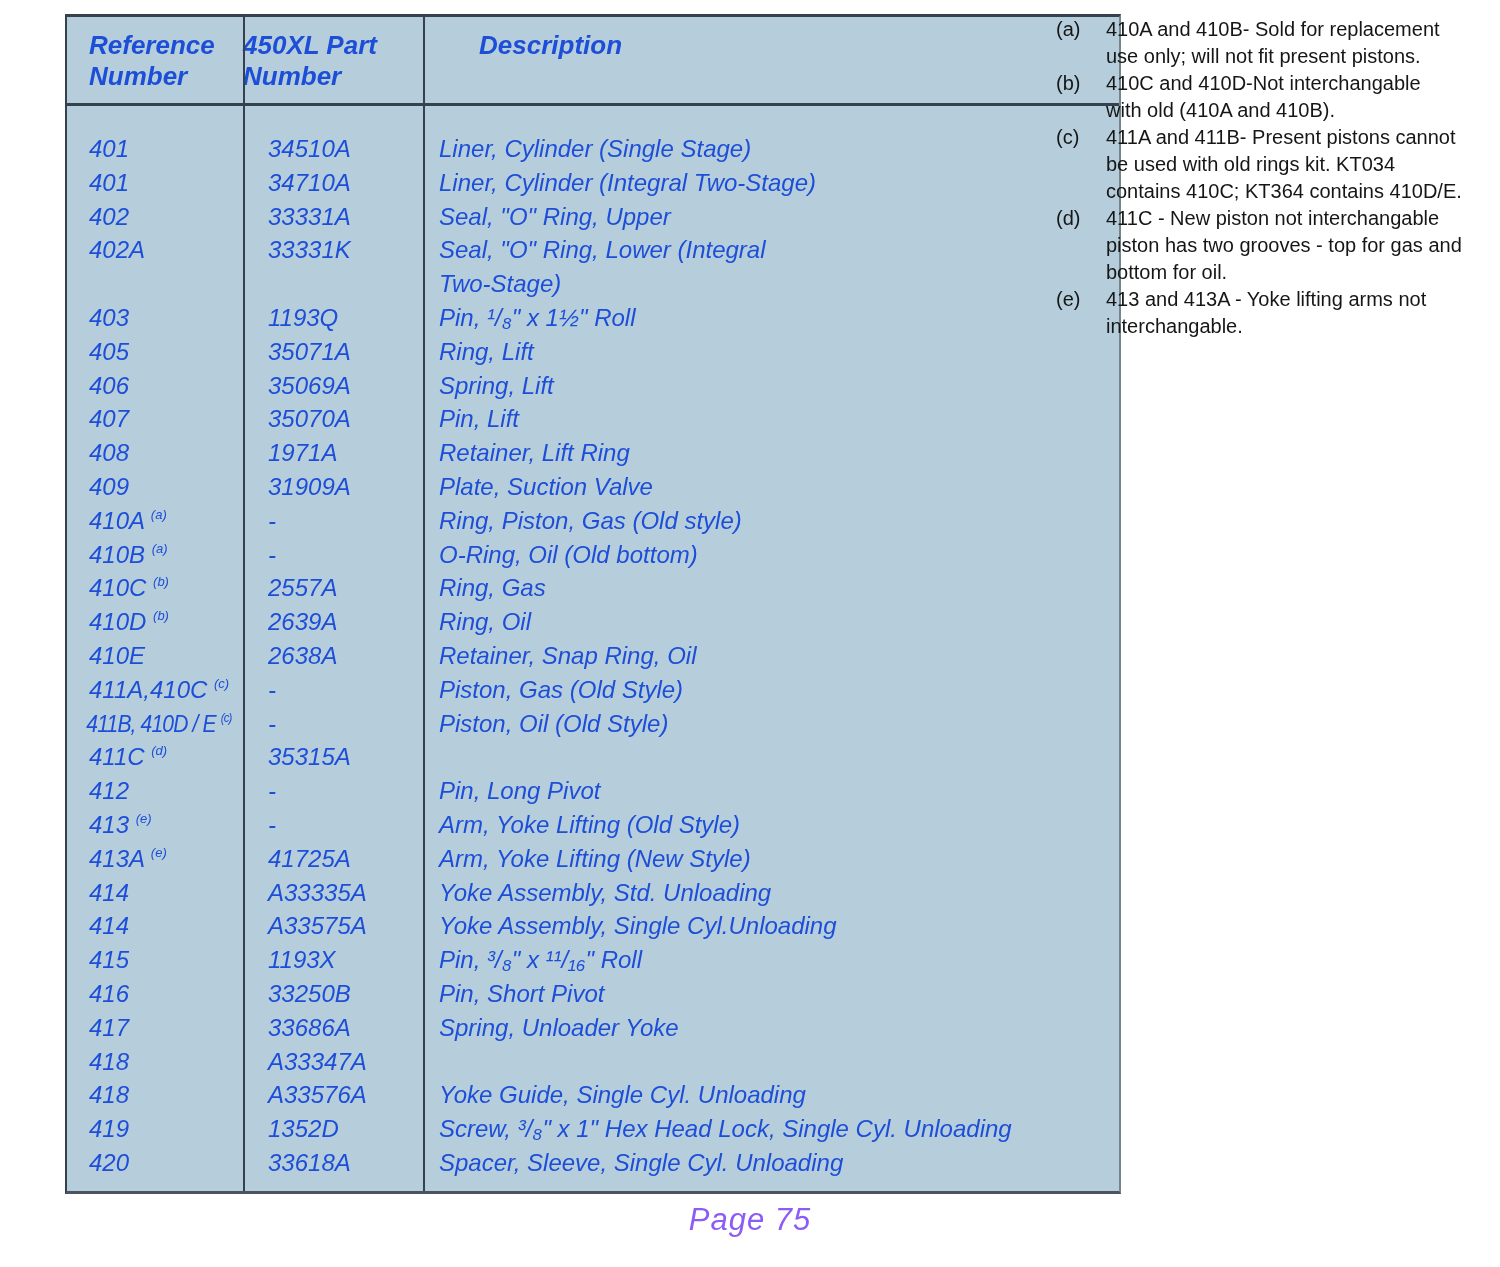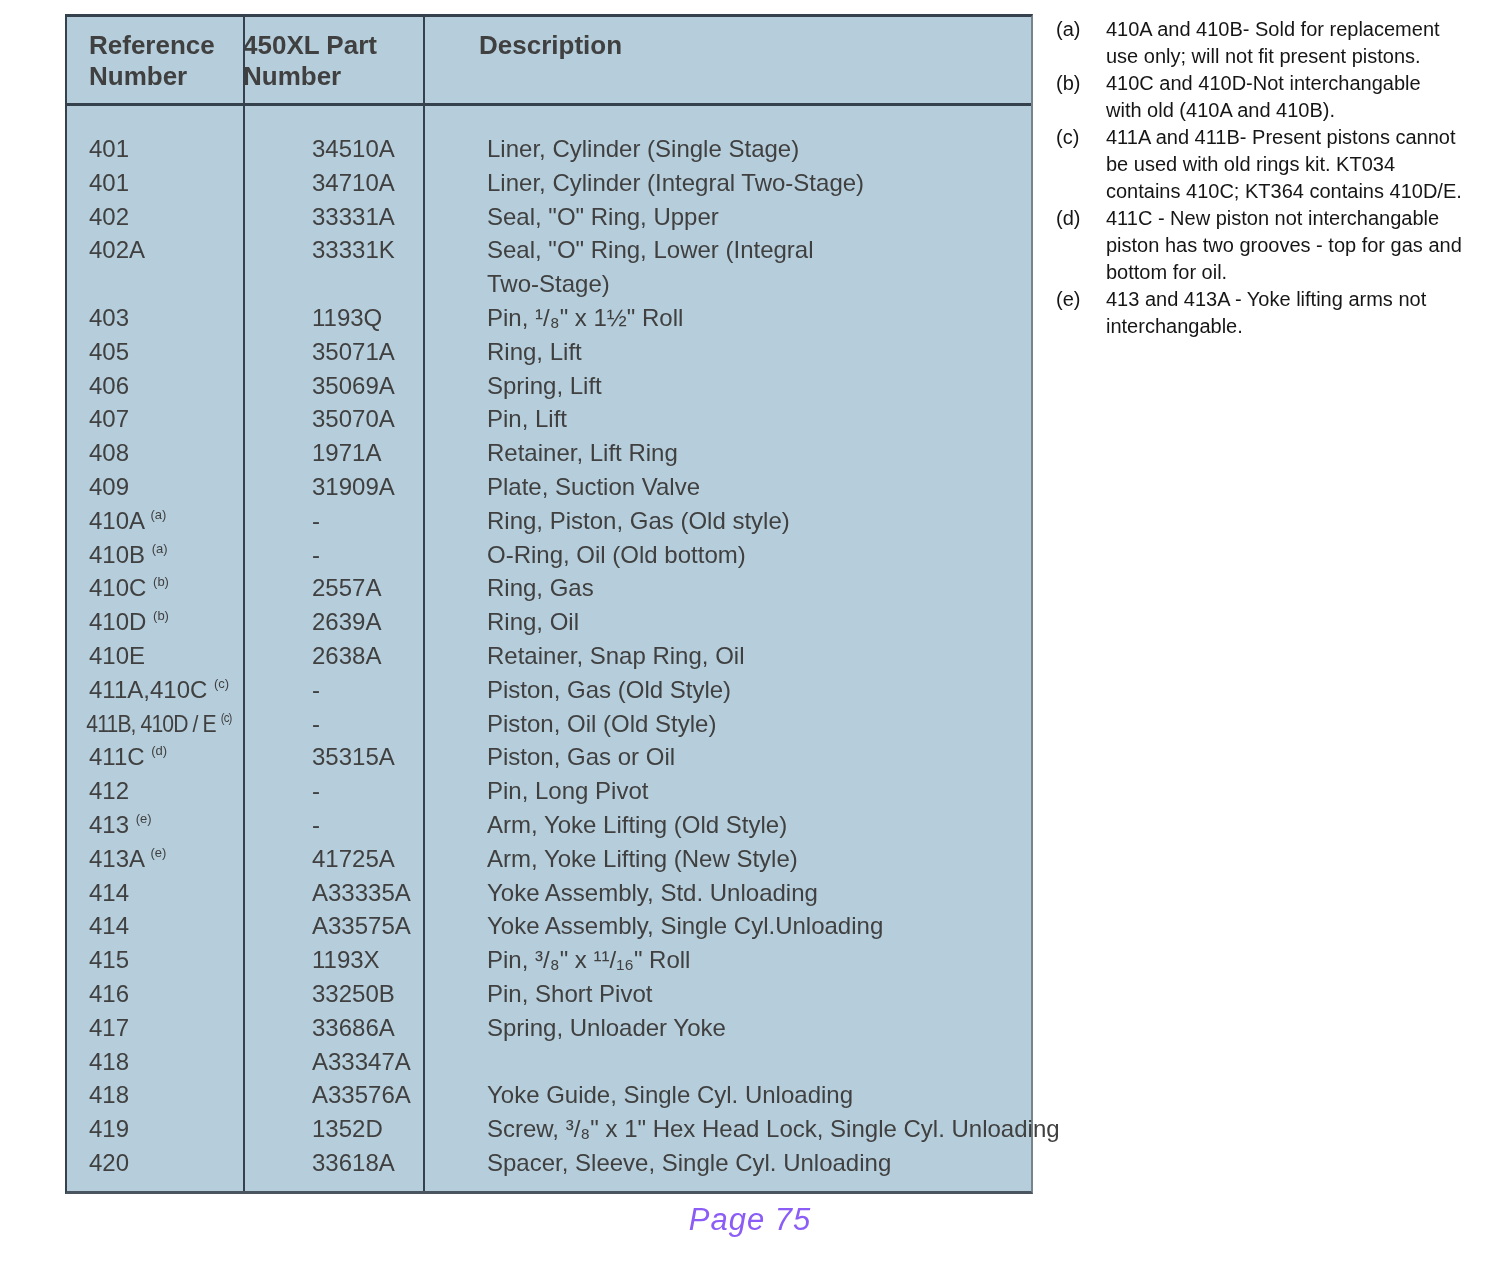--- a/index.html
+++ b/index.html
@@ -5,43 +5,43 @@
   html,body{margin:0;padding:0;}
   body{
     width:1500px;height:1267px;position:relative;background:#ffffff;
     font-family:"Liberation Sans","DejaVu Sans",sans-serif;
     -webkit-font-smoothing:antialiased;
   }
   .page{position:absolute;inset:0;}
 
   
   .parts-table{
-    position:absolute;left:65px;top:14px;width:968px;height:1180px;
+    position:absolute;left:65px;top:14px;width:1056px;height:1180px;
     background:#b6cedb;
     border-top:3px solid #35424d;border-left:2px solid #35424d;
     border-right:2px solid #76848e;border-bottom:3px solid #4a5560;
-    box-sizing:border-box;color:#404040;
+    box-sizing:border-box;color:#1d4ed8;font-style:italic;
   }
   .vline{position:absolute;top:0;bottom:0;width:2px;background:#35424d;}
   .v1{left:176px;}
   .v2{left:356px;}
   .thead{
     display:grid;grid-template-columns:176px 180px 1fr;
     height:86px;border-bottom:3px solid #35424d;
     font-weight:bold;font-size:26px;line-height:31px;
   }
   .hcell{padding-top:13px;white-space:pre-line;}
   .hcell.c-ref{padding-left:22px;}
   .hcell.c-part{padding-left:0;}
   .hcell.c-desc{padding-left:56px;}
   .tbody{padding-top:26px;font-size:24px;line-height:33.8px;}
-  .trow{display:grid;grid-template-columns:176px 180px 1fr;gap:24px;}
+  .trow{display:grid;grid-template-columns:176px 180px 1fr;}
   .cell{white-space:nowrap;}
   .cell.ref{padding-left:22px;}
-  .cell.part{padding-left:45px;}
+  .cell.part{padding-left:25px;}
   .cell.desc{padding-left:16px;}
   .cell.ref sup{font-size:13px;line-height:0;position:relative;top:-1px;}
   .cell.ref.condensed{letter-spacing:-1px;transform:scaleX(.88);transform-origin:left center;}
 
   
   .footnotes{
     position:absolute;left:1056px;top:16px;width:410px;
     color:#161616;font-size:20px;line-height:27px;
   }
   .note{display:grid;grid-template-columns:50px 1fr;}
@@ -182,23 +182,20 @@
         <div class="trow">
           <div class="cell ref condensed">411B, 410D / E <sup>(c)</sup></div>
           <div class="cell part">-</div>
           <div class="cell desc">
             <div>Piston, Oil (Old Style)</div>
           </div>
         </div>
         <div class="trow">
           <div class="cell ref">411C <sup>(d)</sup></div>
           <div class="cell part">35315A</div>
-          <div class="cell desc">
-            <div>Piston, Gas or Oil</div>
-          </div>
         </div>
         <div class="trow">
           <div class="cell ref">412</div>
           <div class="cell part">-</div>
           <div class="cell desc">
             <div>Pin, Long Pivot</div>
           </div>
         </div>
         <div class="trow">
           <div class="cell ref">413 <sup>(e)</sup></div>

